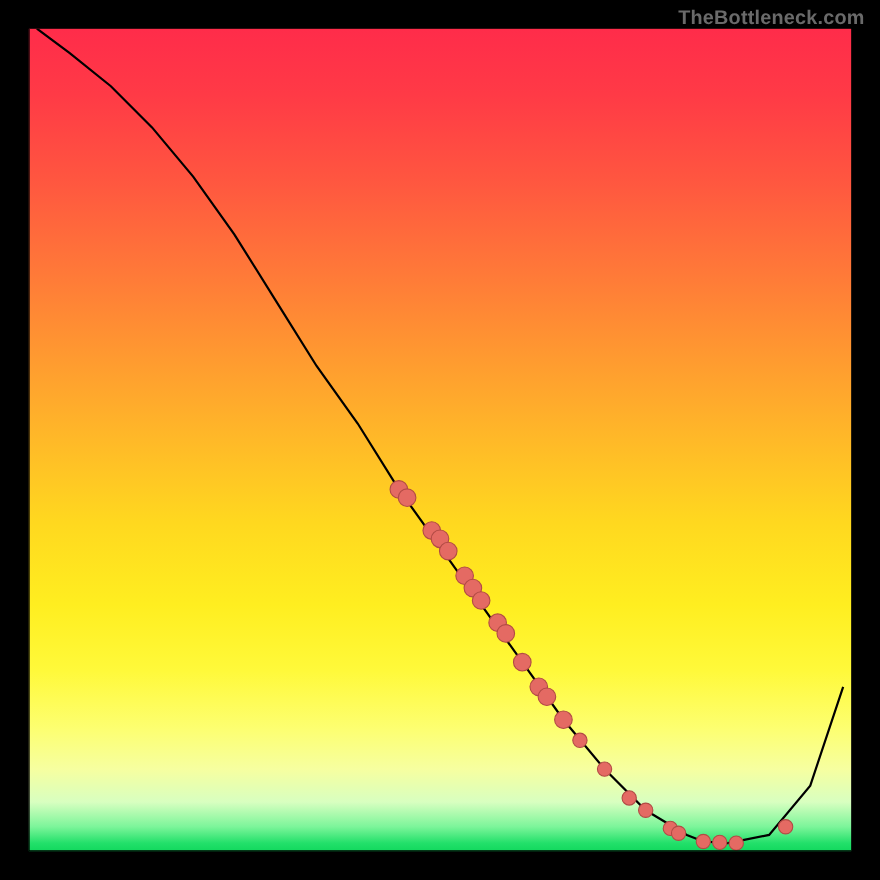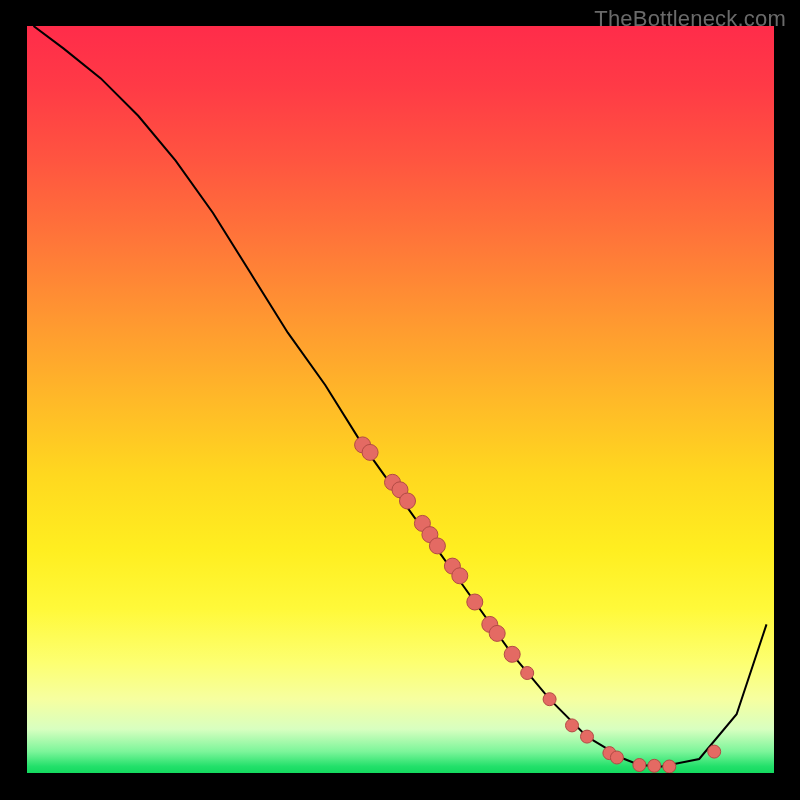--- a/index.html
+++ b/index.html
@@ -15,22 +15,22 @@
     position: relative;
     width: 800px;
     height: 800px;
     background: #000;
   }
   .watermark {
     position: absolute;
     top: 6px;
     right: 14px;
     color: #6a6a6a;
-    font-size: 22px;
-    font-weight: 400;
+    font-size: 18px;
+    font-weight: 700;
     letter-spacing: 0.2px;
     z-index: 5;
   }
   .plot-area {
     position: absolute;
     left: 26px;
     top: 26px;
     width: 748px;
     height: 748px;
     overflow: hidden;

